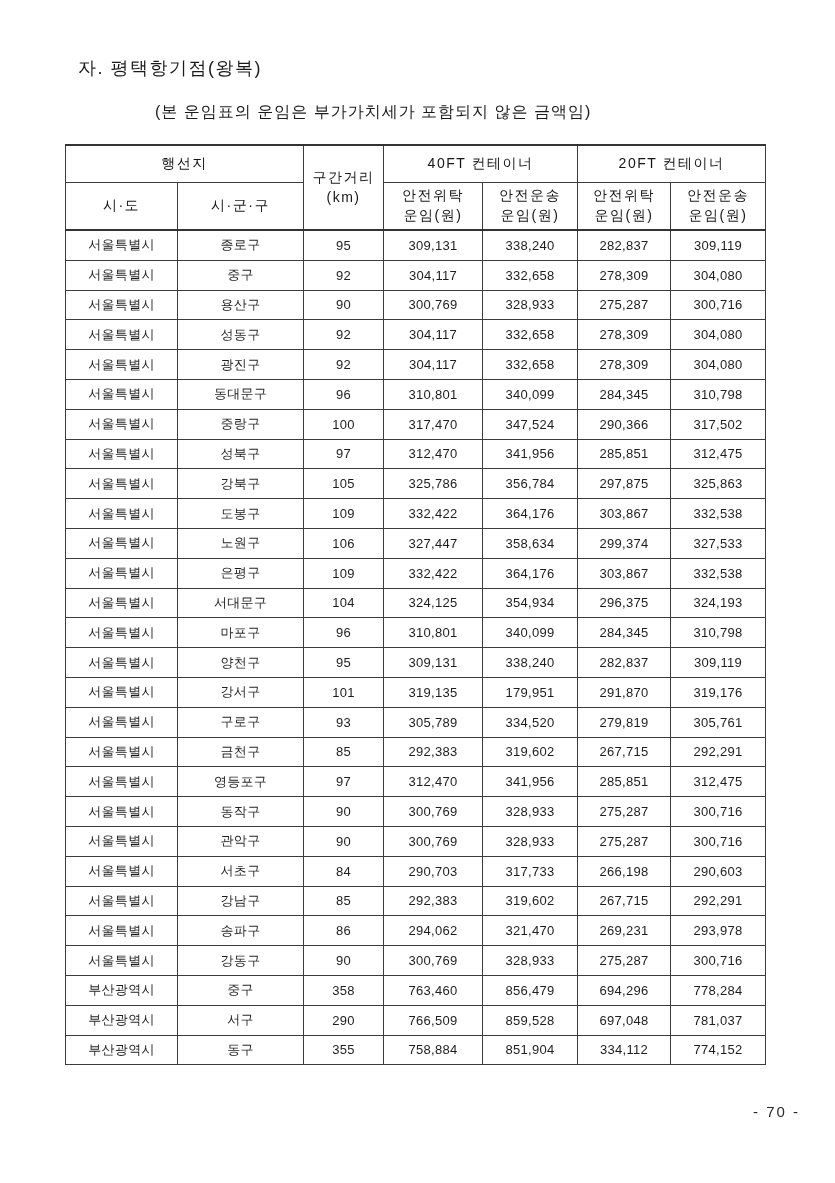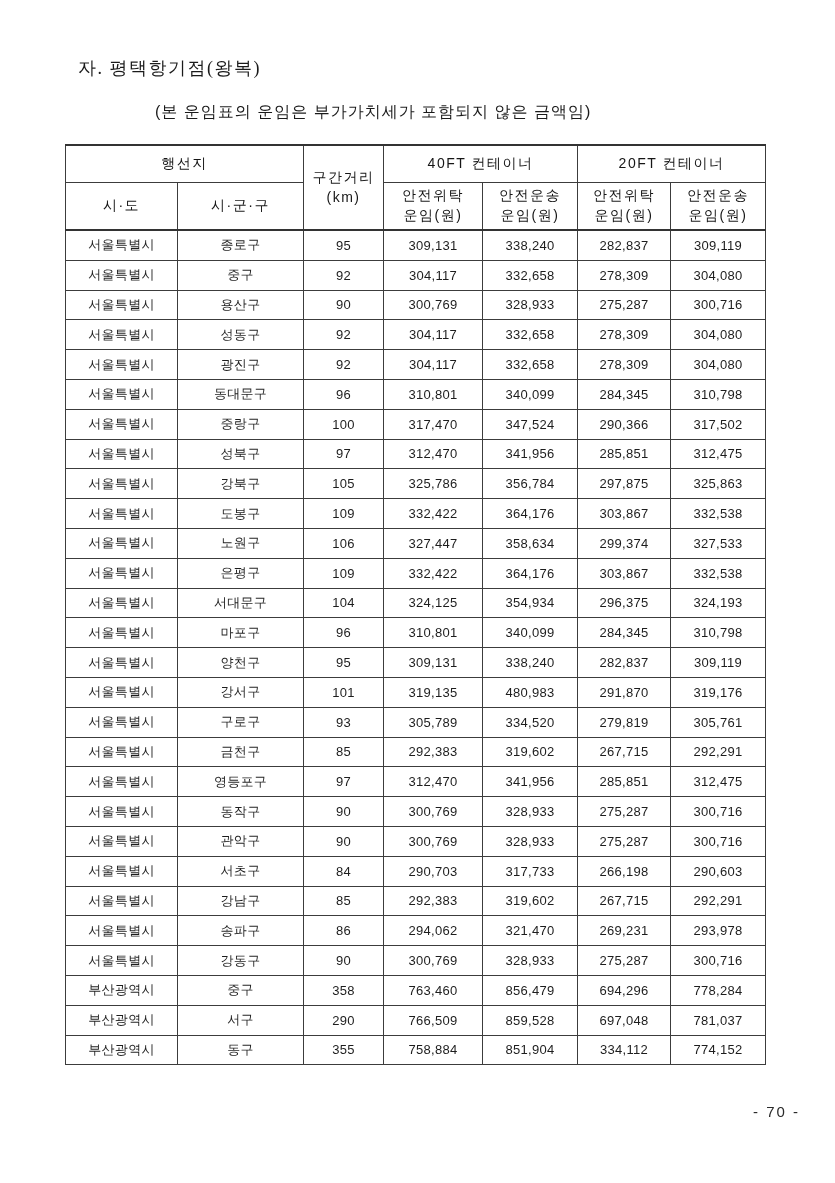--- a/index.html
+++ b/index.html
@@ -13,21 +13,21 @@
     position: relative;
     width: 835px;
     height: 1183px;
     background: #ffffff;
     overflow: hidden;
   }
   .doc-title {
     position: absolute;
     left: 78px;
     top: 56px;
-    font-family: Liberation Serif, serif;
+    font-family: Liberation Sans, sans-serif;
     font-size: 18px;
     letter-spacing: 1.5px;
     color: #1a1a1a;
   }
   .doc-subtitle {
     position: absolute;
     left: 155px;
     top: 102px;
     width: 610px;
     font-size: 16px;
@@ -258,21 +258,21 @@
           <td>309,131</td>
           <td>338,240</td>
           <td>282,837</td>
           <td>309,119</td>
         </tr>
         <tr>
           <td>서울특별시</td>
           <td>강서구</td>
           <td>101</td>
           <td>319,135</td>
-          <td>480,983</td>
+          <td>179,951</td>
           <td>291,870</td>
           <td>319,176</td>
         </tr>
         <tr>
           <td>서울특별시</td>
           <td>구로구</td>
           <td>93</td>
           <td>305,789</td>
           <td>334,520</td>
           <td>279,819</td>

